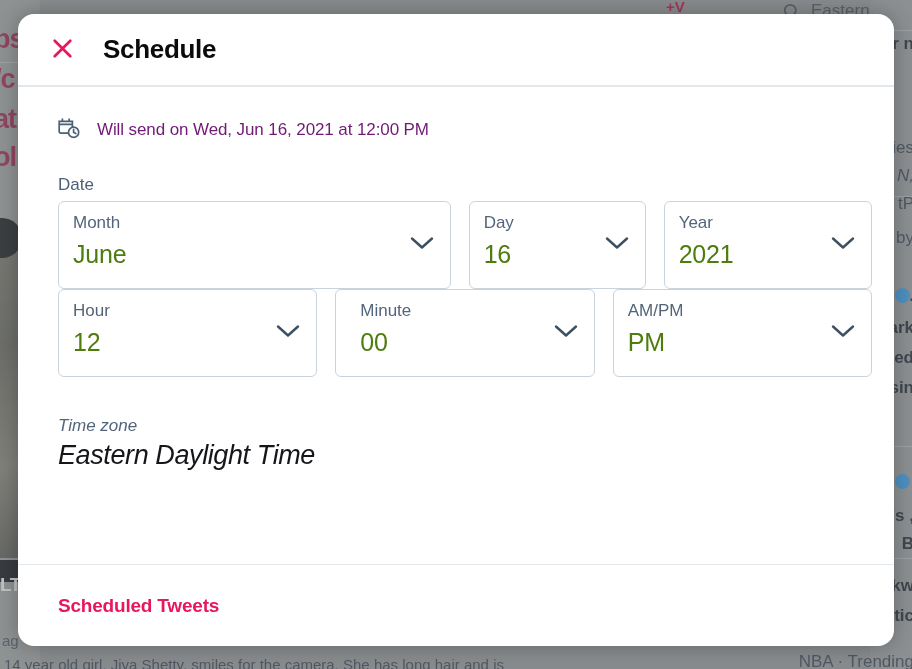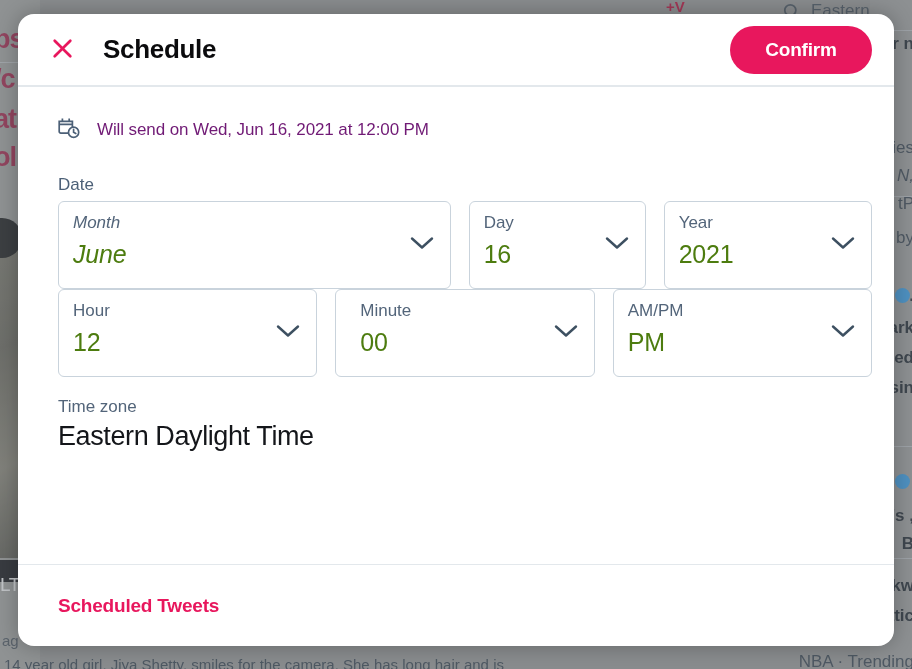--- a/index.html
+++ b/index.html
@@ -39,21 +39,21 @@
   .bg-photo {
     position:absolute; left:0; top:228px; width:40px; height:330px;
     background:linear-gradient(160deg,#7e7b6e 0%,#6d6a5e 35%,#8b8779 70%,#5e5c52 100%);
     filter:blur(0.6px);
   }
   .bg-photo-band {
     position:absolute; left:0; width:40px; background:#17171a;
   }
   .bg-lt {
     position:absolute; left:0; top:574px;
-    font-weight:400; font-size:19px; color:#f2f2f2;
+    font-weight:700; font-size:19px; color:#f2f2f2;
     letter-spacing:-0.5px;
   }
   .bg-bottom-text {
     position:absolute; left:2px; top:632px;
     font-size:15px; color:#46505a; opacity:.9;
   }
   .bg-caption {
     position:absolute; left:4px; top:656px;
     font-size:15px; color:#3b4753; white-space:nowrap;
     filter:blur(0.5px);
@@ -170,28 +170,28 @@
     font-size:17px; color:#53657a; line-height:1.2;
   }
   .field-value {
     margin-top:6px;
     font-size:25px; color:#4d7c0f; letter-spacing:-0.2px; line-height:1.25;
   }
   .chev {
     position:absolute; right:16px; top:34px;
     width:24px; height:14px;
   }
-  .w-month { width:400px;font-style:italic; }
+  .w-month { width:400px; }
   .w-day   { width:180px; }
   .w-year  { width:212px; }
   .w-hour  { width:264px; }
   .w-min   { width:264px;padding-left:24px; }
   .w-ampm  { width:264px; }
 
-  .tz-block { padding-left:18px; margin-top:20px; }
+  .tz-block { padding-left:18px; margin-top:39px;font-style:italic; }
   .tz-label { font-size:17px; color:#53657a; }
   .tz-value { margin-top:4px; font-size:27px; color:#14161a; letter-spacing:-0.4px; }
 
   
   .modal-footer {
     flex:0 0 82px;
     border-top:1px solid #e3e8ec;
     display:flex; align-items:center;
     padding-left:40px;
   }
@@ -268,21 +268,20 @@
   <div class="modal-header">
     <button class="close-btn">
       <span>
         <svg width="25" height="25" viewBox="0 0 24 24" fill="none" stroke="#e8175d" stroke-width="2.6" stroke-linecap="round">
           <line x1="4.5" y1="4.5" x2="19.5" y2="19.5"></line>
           <line x1="19.5" y1="4.5" x2="4.5" y2="19.5"></line>
         </svg>
       </span>
     </button>
     <div class="modal-title">Schedule</div>
-    <button class="confirm-btn">Confirm</button>
   </div>
 
   <div class="modal-body">
 
     <div class="summary-row">
       <span>
         <svg width="26" height="26" viewBox="0 0 26 26" fill="none" stroke="#4c6077" stroke-width="1.7">
           <path d="M3.2 6.3h13.2v10.2a1.6 1.6 0 0 1-1.6 1.6H4.8a1.6 1.6 0 0 1-1.6-1.6z"></path>
           <line x1="3.2" y1="9.3" x2="16.4" y2="9.3"></line>
           <line x1="6.4" y1="3.4" x2="6.4" y2="6.6"></line>

